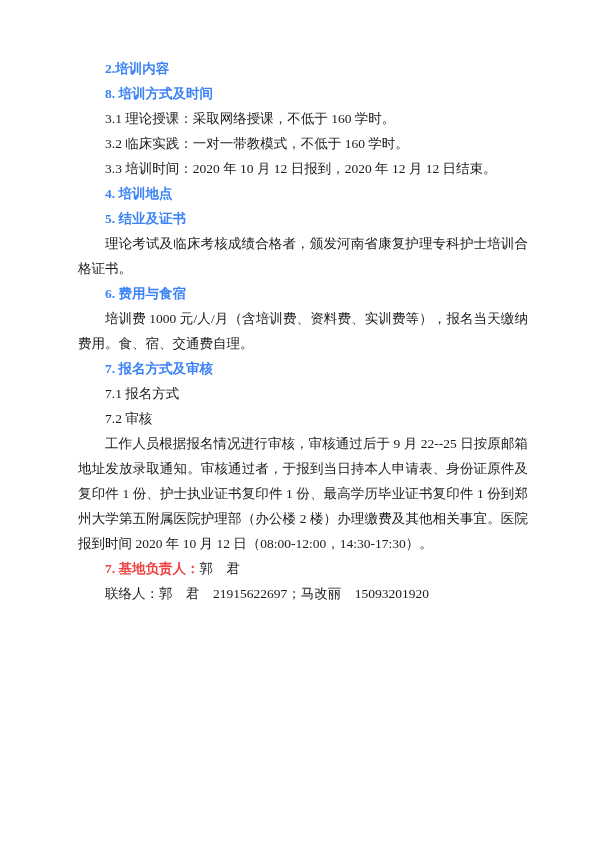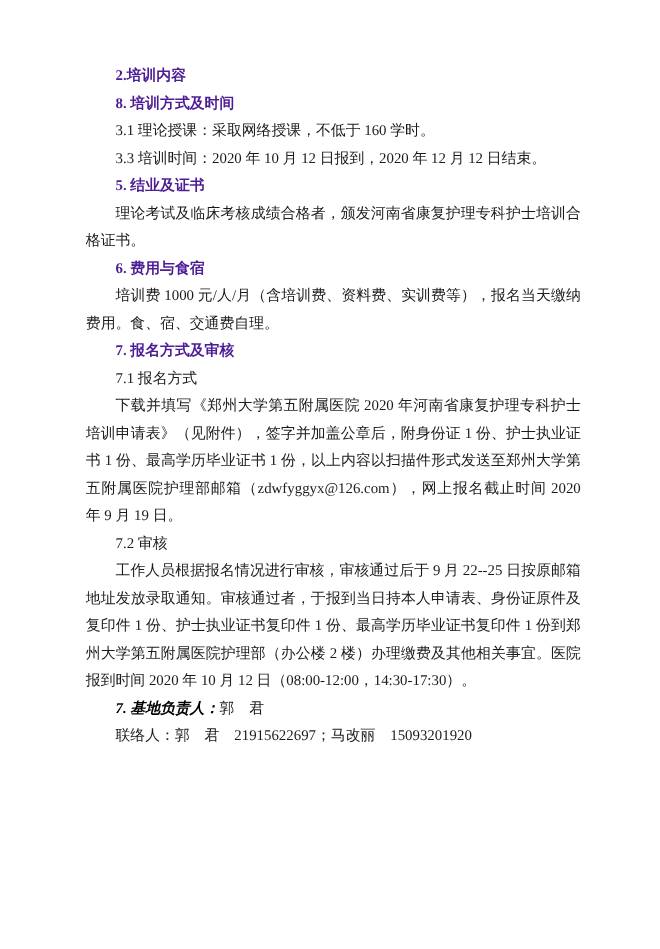--- a/index.html
+++ b/index.html
@@ -22,62 +22,62 @@
   }
   .doc p, .doc h2 {
     margin: 0;
     padding: 0;
     font-size: inherit;
     line-height: inherit;
     text-align: justify;
   }
   .doc h2 {
     font-weight: 700;
-    color: #4c1d95;
+    color: #3b82f6;
   }
   .indent {
     text-indent: 2em;
   }
   .bold {
     font-weight: 700;
-    color: #000000;
-    font-style: italic;
+    color: #ef4444;
   }
 </style>
 </head>
 <body>
 
 <div class="page">
   <div class="doc">
 
     <h2 class="indent">2.培训内容</h2>
 
 
     <h2 class="indent">8. 培训方式及时间</h2>
 
     <p class="indent">3.1 理论授课：采取网络授课，不低于 160 学时。</p>
 
+    <p class="indent">3.2 临床实践：一对一带教模式，不低于 160 学时。</p>
 
     <p class="indent">3.3 培训时间：2020 年 10 月 12 日报到，2020 年 12 月 12 日结束。</p>
 
+    <h2 class="indent">4. 培训地点</h2>
 
 
     <h2 class="indent">5. 结业及证书</h2>
 
     <p class="indent">理论考试及临床考核成绩合格者，颁发河南省康复护理专科护士培训合格证书。</p>
 
     <h2 class="indent">6. 费用与食宿</h2>
 
     <p class="indent">培训费 1000 元/人/月（含培训费、资料费、实训费等），报名当天缴纳费用。食、宿、交通费自理。</p>
 
     <h2 class="indent">7. 报名方式及审核</h2>
 
     <p class="indent">7.1 报名方式</p>
 
-    <p class="indent">下载并填写《郑州大学第五附属医院 2020 年河南省康复护理专科护士培训申请表》（见附件），签字并加盖公章后，附身份证 1 份、护士执业证书 1 份、最高学历毕业证书 1 份，以上内容以扫描件形式发送至郑州大学第五附属医院护理部邮箱（zdwfyggyx@126.com），网上报名截止时间 2020 年 9 月 19 日。</p>
 
     <p class="indent">7.2 审核</p>
 
     <p class="indent">工作人员根据报名情况进行审核，审核通过后于 9 月 22--25 日按原邮箱地址发放录取通知。审核通过者，于报到当日持本人申请表、身份证原件及复印件 1 份、护士执业证书复印件 1 份、最高学历毕业证书复印件 1 份到郑州大学第五附属医院护理部（办公楼 2 楼）办理缴费及其他相关事宜。医院报到时间 2020 年 10 月 12 日（08:00-12:00，14:30-17:30）。</p>
 
     <p class="indent"><span class="bold">7. 基地负责人：</span><span>郭　君</span></p>
 
     <p class="indent">联络人：郭　君　21915622697；马改丽　15093201920</p>
 
   </div>

